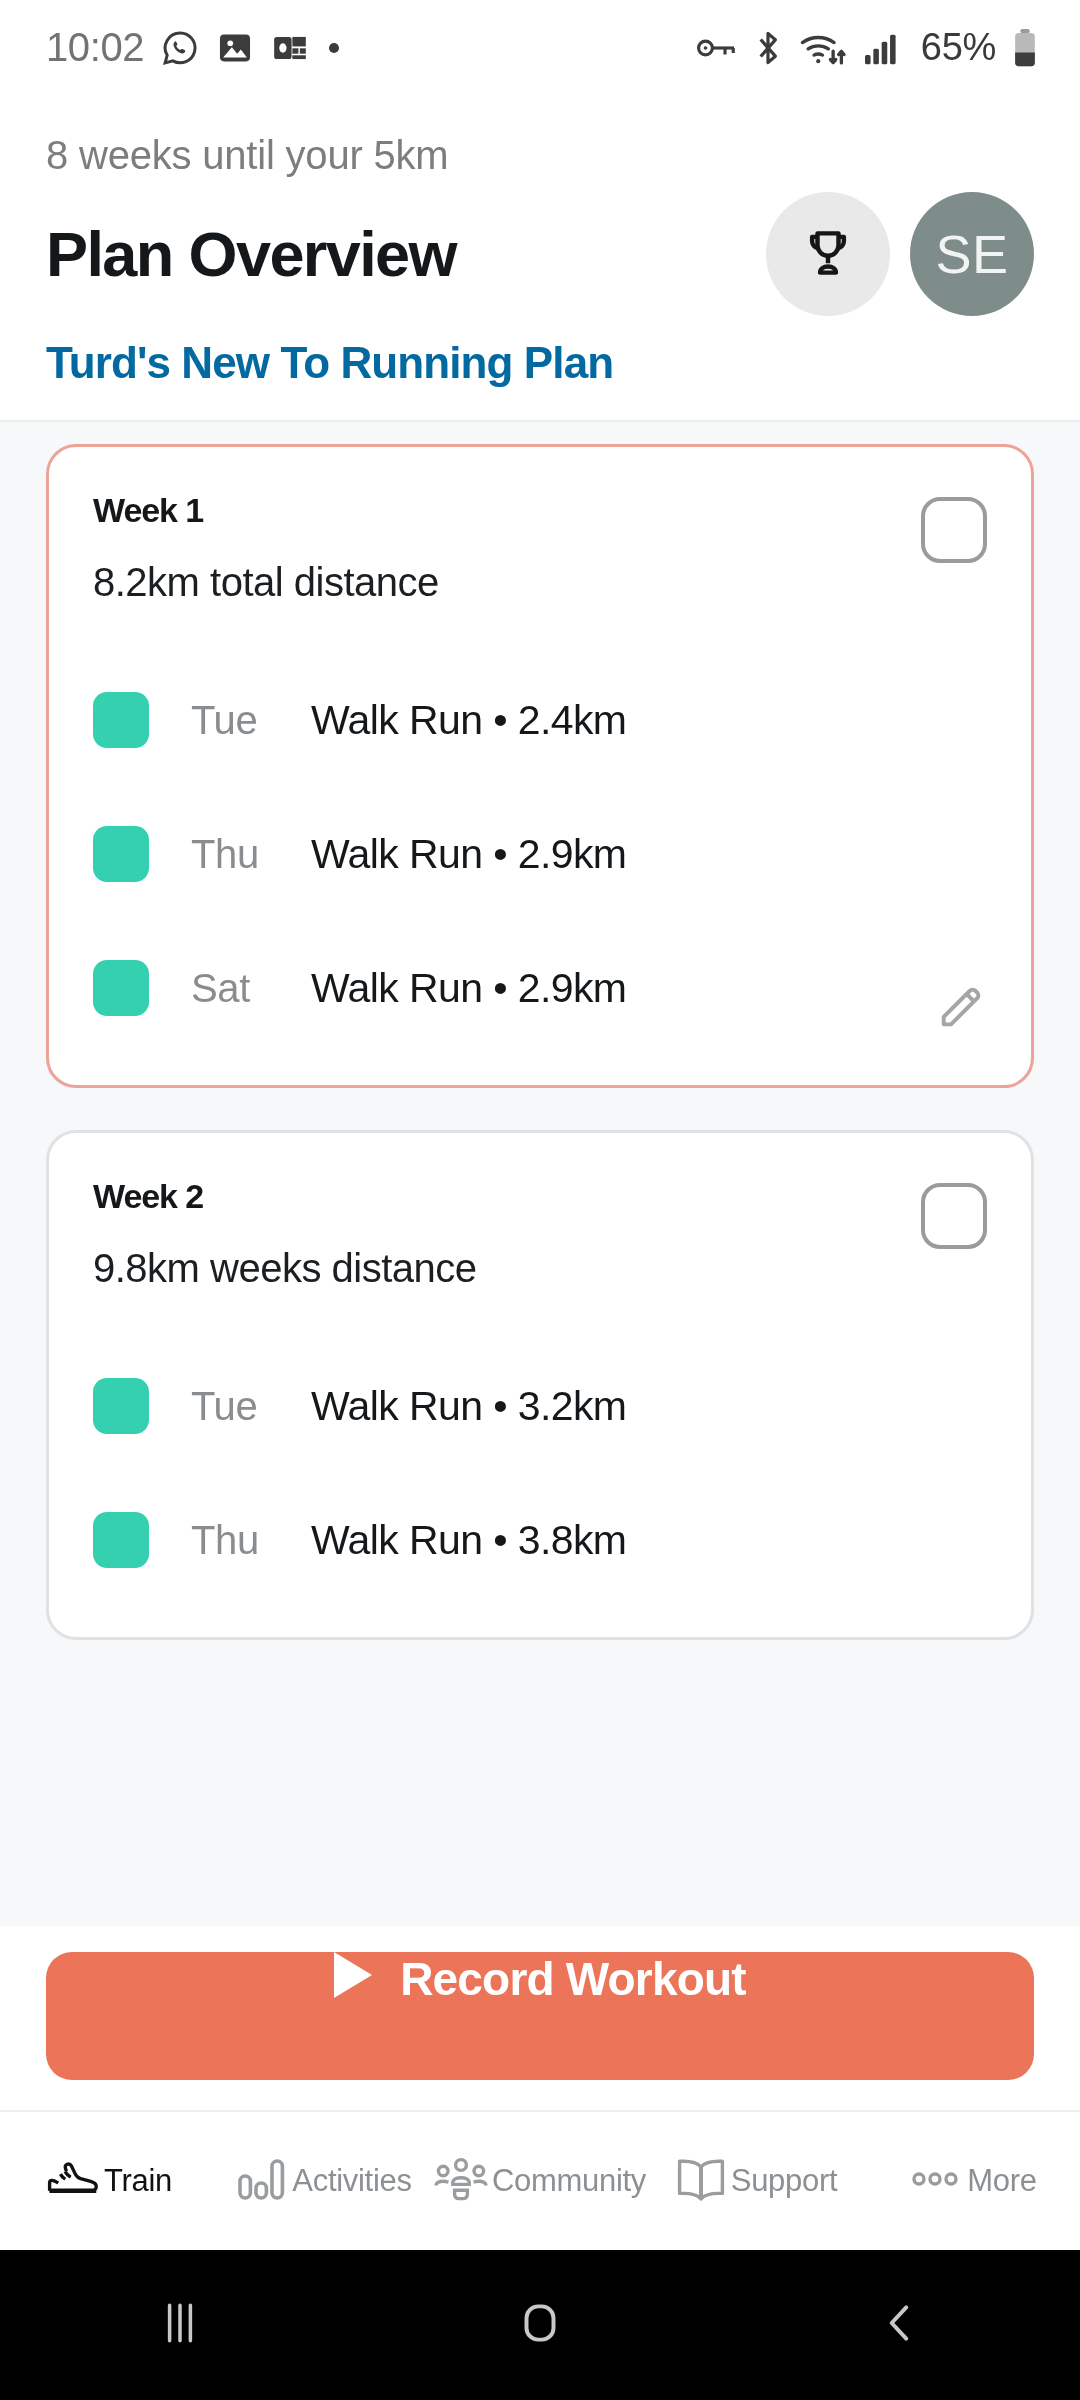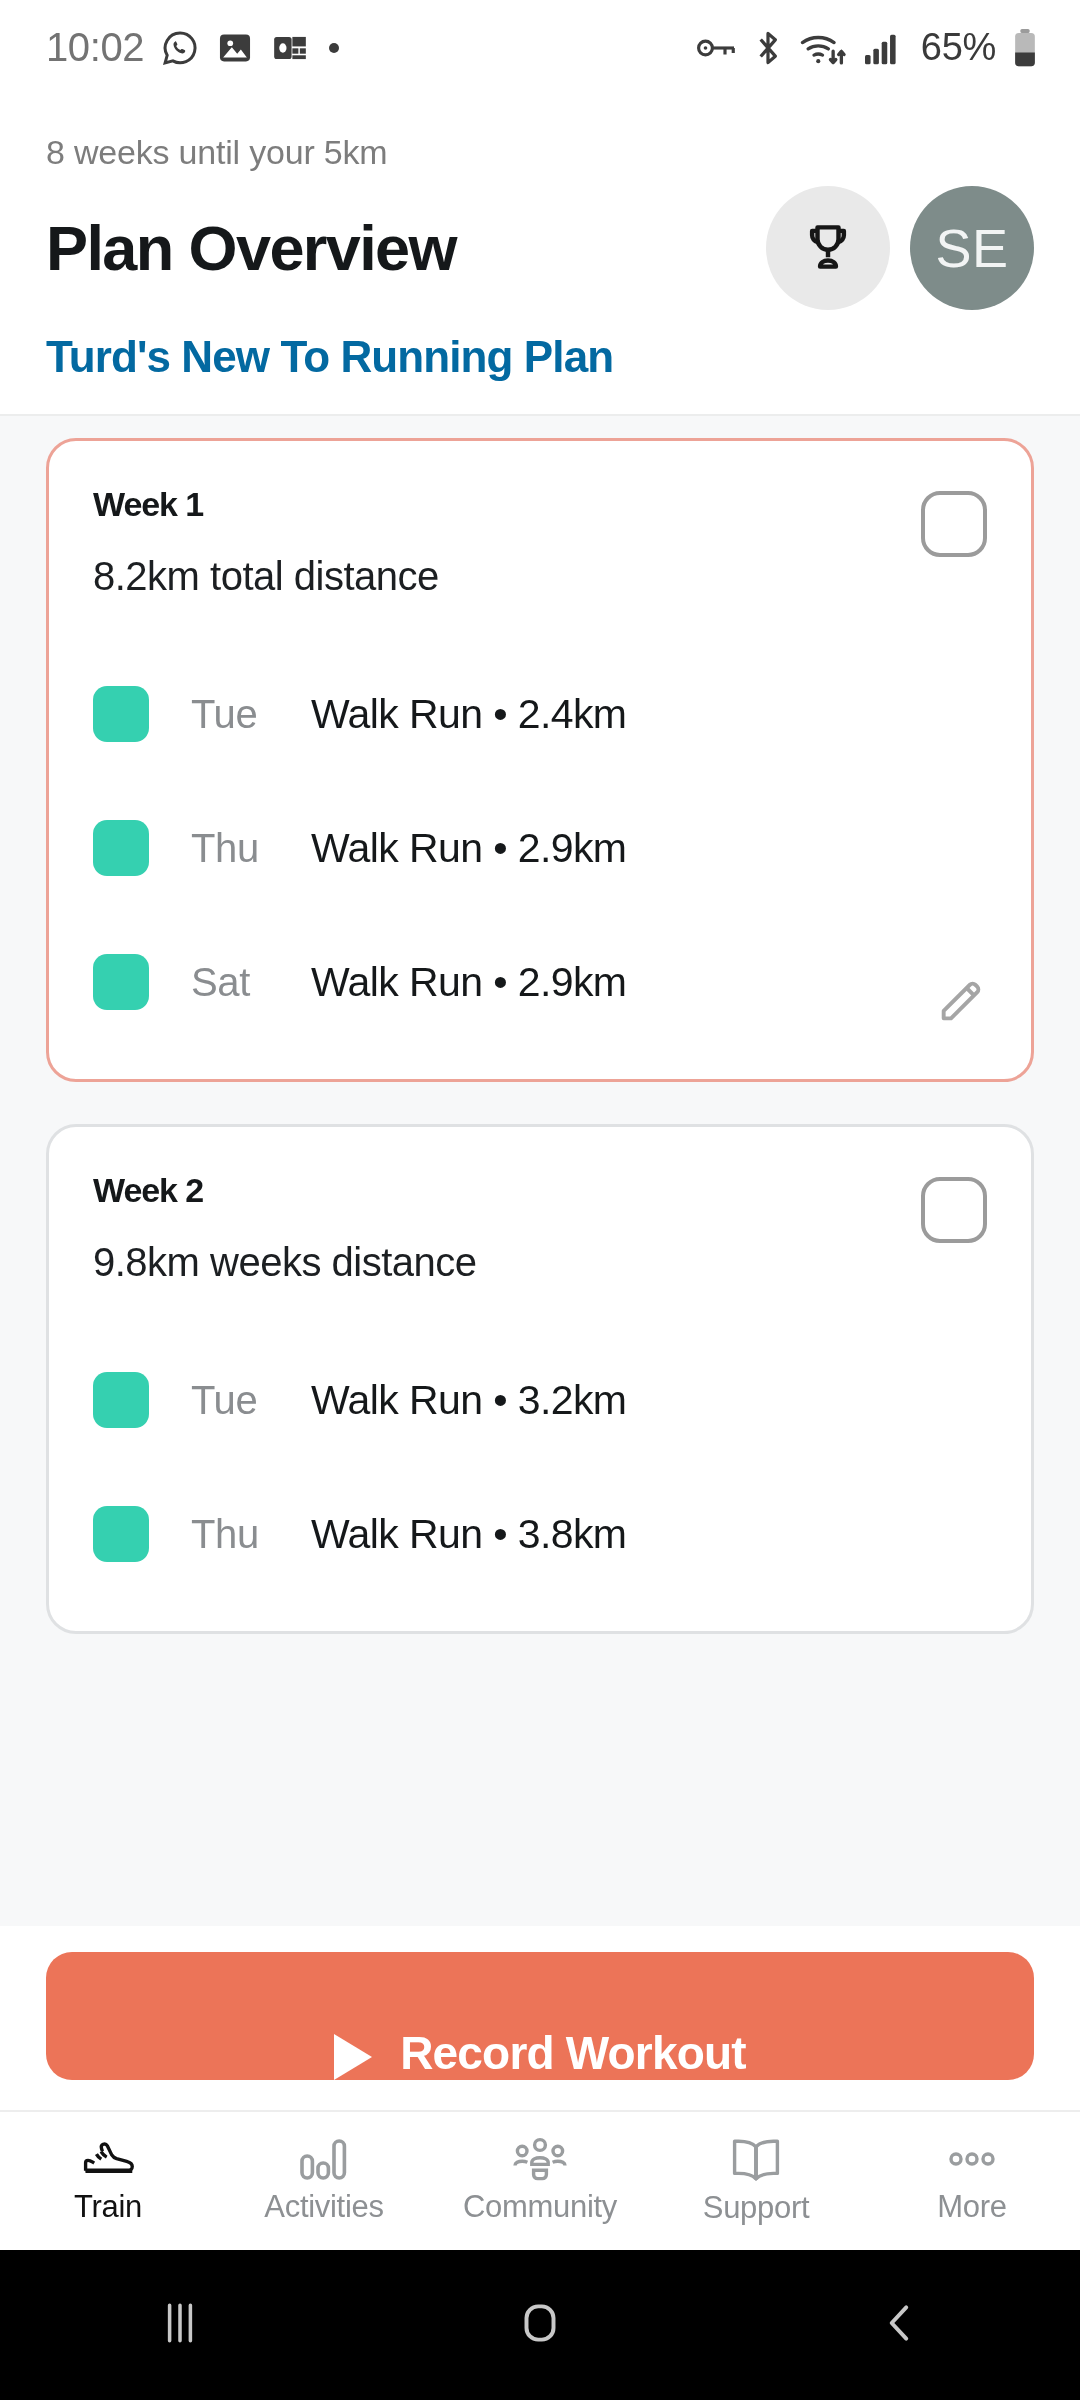--- a/index.html
+++ b/index.html
@@ -18,21 +18,21 @@
     padding:0 42px 0 46px; background:#fff;
   }
   .sb-left { display:flex; align-items:center; gap:17px; }
   .sb-time { font-size:40px; color:#737373; letter-spacing:-0.4px; }
   .sb-right { display:flex; align-items:center; gap:16px;text-align:center; }
   .sb-batt-text { font-size:38px; color:#3a3a3a; letter-spacing:-0.3px; margin-left:4px; }
   .ic { display:block; }
 
   
   .header { flex:0 0 auto; background:#fff; padding:38px 46px 0 46px; }
-  .eyebrow { font-size:34px; color:#7d7d7d; letter-spacing:-0.2px; }
+  .eyebrow { font-size:40px; color:#7d7d7d; letter-spacing:-0.2px; }
   .title-row {
     display:flex; align-items:center; justify-content:space-between;
     margin-top:14px;
   }
   .page-title { font-size:63px; font-weight:bold; color:#15181a; letter-spacing:-1.6px; }
   .head-actions { display:flex; align-items:center; gap:20px; }
   .trophy-btn {
     width:124px; height:124px; border-radius:50%;
     background:#e9e9e9; display:flex; align-items:center; justify-content:center;
     border:none; cursor:pointer;
@@ -85,33 +85,33 @@
     position:absolute; right:44px; bottom:52px; cursor:pointer;
     width:52px; height:52px;
   }
 
   
   .footer { flex:0 0 auto; background:#fff; }
   .record-wrap { padding:26px 46px 30px 46px; background:#fff; }
   .record-btn {
     width:100%; height:128px; border-radius:26px;
     background:#ec7458; border:none; cursor:pointer;
-    display:flex; align-items:flex-end; justify-content:center; gap:28px;
+    display:flex; align-items:flex-start; justify-content:center; gap:28px;
   }
   .record-label { font-size:46px; font-weight:bold; color:#fff; letter-spacing:-0.8px; }
   .play-tri {
     width:0; height:0; border-left:38px solid #fff;
     border-top:23px solid transparent; border-bottom:23px solid transparent;
   }
   .tabbar {
     display:flex; border-top:2px solid #ededed;
     background:#fff; height:140px; align-items:center;
   }
   .tab {
-    flex:1 1 0; display:flex; flex-direction:column;
+    flex:1 1 0; display:flex; 
     align-items:center; justify-content:center; gap:4px; cursor:pointer;
   }
   .tab-label { font-size:31px; color:#8d9093; letter-spacing:-0.3px; }
   .tab.active .tab-label { color:#111; }
   .navbar {
     height:150px; background:#000; display:flex;
     align-items:center; justify-content:space-around;
   }
   .nav-btn { width:180px; display:flex; align-items:center; justify-content:center; cursor:pointer; }
 </style>

